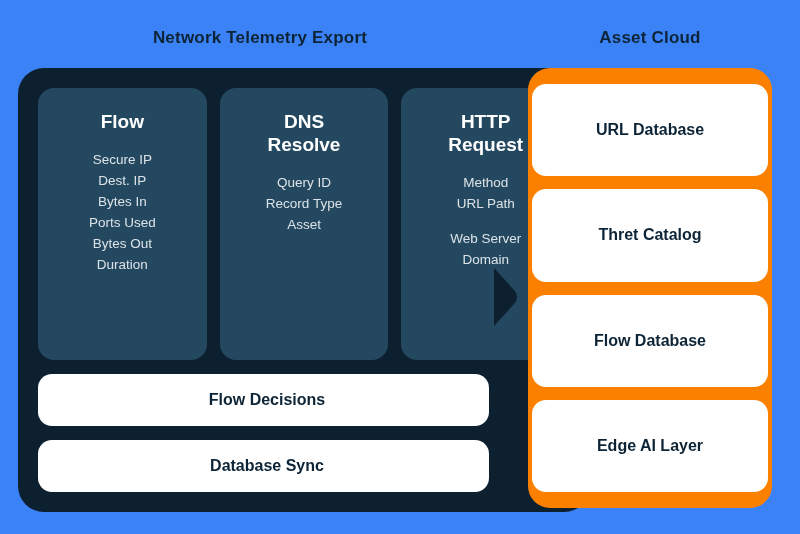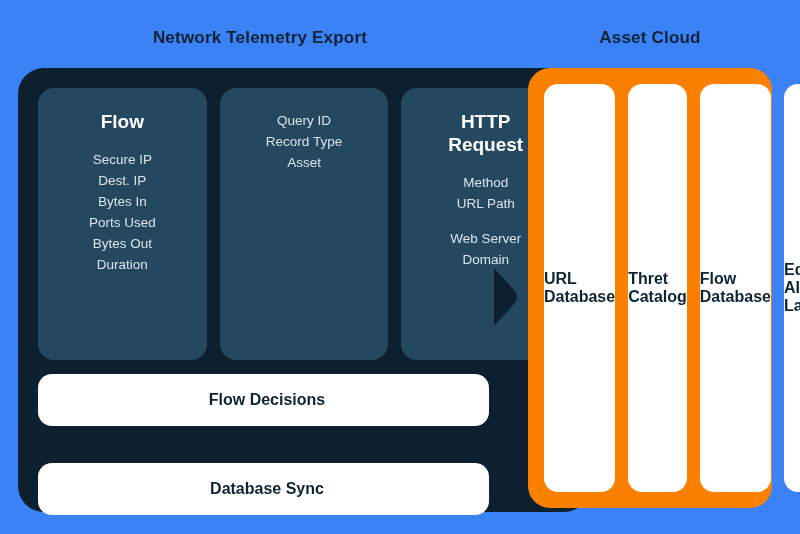--- a/index.html
+++ b/index.html
@@ -83,44 +83,44 @@
     border-radius: 14px;
     display: flex;
     align-items: center;
     justify-content: center;
     color: #0D2436;
     font-weight: bold;
     font-size: 16px;
     padding-left: 7px;
   }
   #bar-flow-decisions { top: 306px; }
-  #bar-database-sync  { top: 372px; margin-top: 23px; }
+  #bar-database-sync  { top: 372px; }
 
   
   #arrow {
     position: absolute;
     left: 494px;
     top: 268px;
     width: 30px;
     height: 58px;
   }
 
   
   #right-panel {
     position: absolute;
     left: 528px;
     top: 68px;
     width: 244px;
     height: 440px;
     background: #FB8000;
     border-radius: 22px;
-    padding: 16px 16px;
+    padding: 16px 4px;
     box-sizing: border-box;
     display: flex;
-    flex-direction: row;
+    flex-direction: column;
     gap: 13px;
   }
   .asset-card {
     flex: 1 1 0;
     background: #FFFFFF;
     border-radius: 14px;
     display: flex;
     align-items: center;
     justify-content: center;
     color: #0D2436;
@@ -149,20 +149,24 @@
           <span class="field">Secure IP</span>
           <span class="field">Dest. IP</span>
           <span class="field">Bytes In</span>
           <span class="field">Ports Used</span>
           <span class="field">Bytes Out</span>
           <span class="field">Duration</span>
         </div>
       </div>
 
       <div class="proto-card">
+        <div class="proto-title">
+          <span class="t1">DNS</span>
+          <span class="t2">Resolve</span>
+        </div>
         <div class="proto-fields">
           <span class="field">Query ID</span>
           <span class="field">Record Type</span>
           <span class="field">Asset</span>
         </div>
       </div>
 
       <div class="proto-card">
         <div class="proto-title">
           <span class="t1">HTTP</span>

